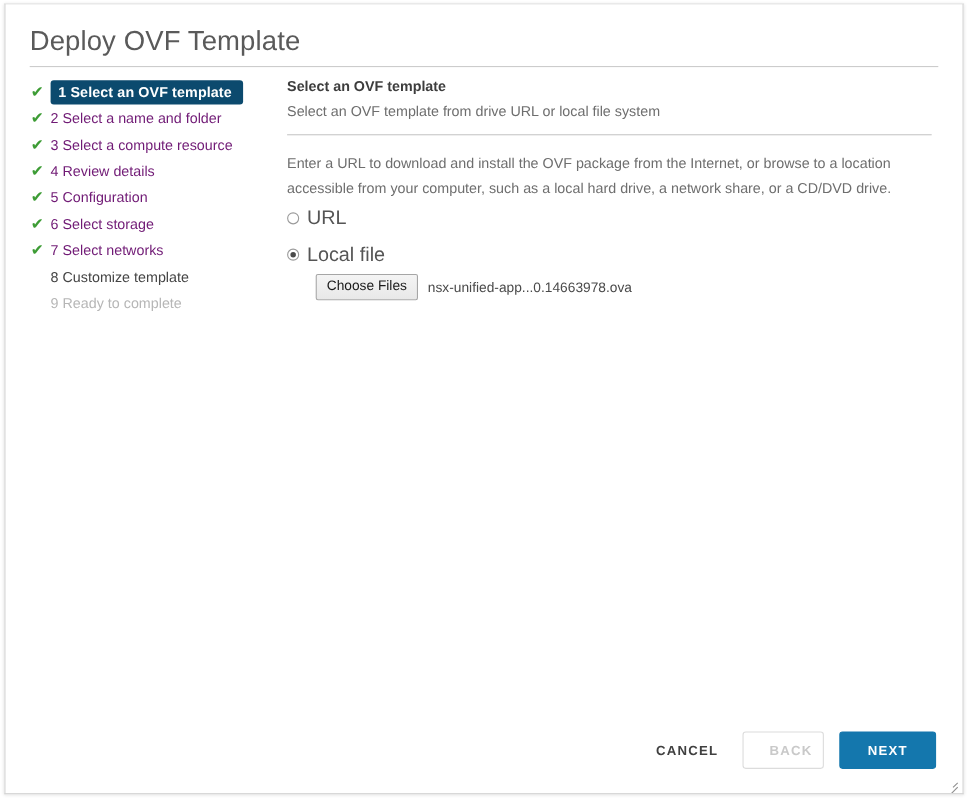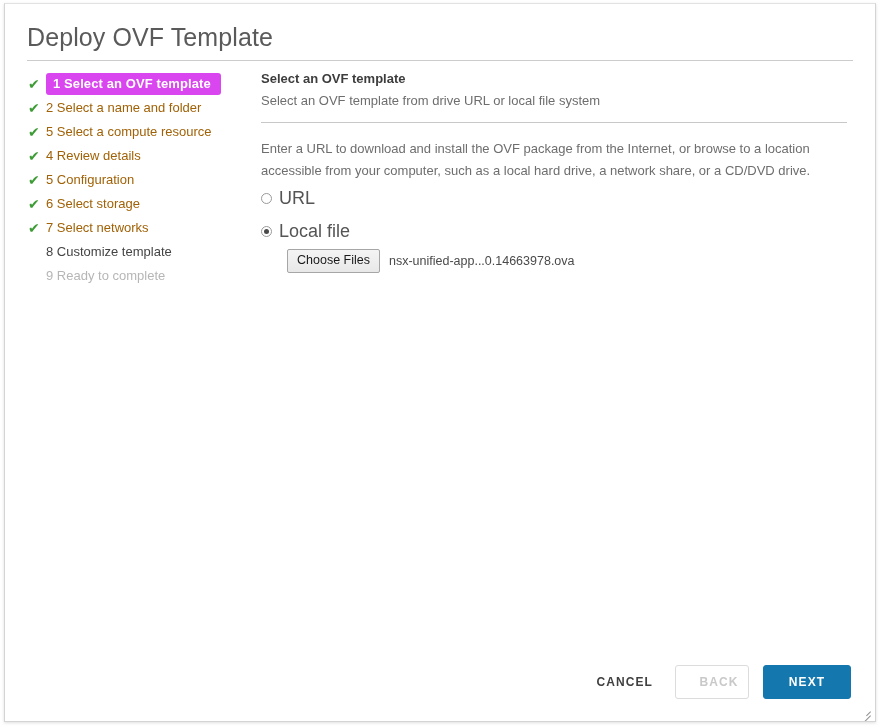--- a/index.html
+++ b/index.html
@@ -82,26 +82,26 @@
     line-height: 14px;
     color: #3d9c35;
     font-weight: bold;
     text-align: left;
     padding-left: 1px;
     font-family: "DejaVu Sans", sans-serif;
   }
   .step .check.blank { color: transparent; }
   .step .step-label {
     font-size: 13px;
-    color: #a16207;
+    color: #701a75;
     line-height: 16px;
     white-space: nowrap;
   }
   .step.current .step-label {
-    background: #d946ef;
+    background: #0c4a6e;
     color: #ffffff;
     font-weight: bold;
     border-radius: 3px;
     padding: 3px 10px 4px 7px;
     line-height: 15px;
     display: inline-block;
     letter-spacing: 0.1px;
   }
   .step.muted .step-label { color: #b6b6b6; }
   .step.plain .step-label { color: #444444; }
@@ -297,21 +297,21 @@
         <span class="step-label">1 Select an OVF template</span>
       </div>
 
       <div class="step">
         <span class="check">✔</span>
         <span class="step-label">2 Select a name and folder</span>
       </div>
 
       <div class="step">
         <span class="check">✔</span>
-        <span class="step-label">5 Select a compute resource</span>
+        <span class="step-label">3 Select a compute resource</span>
       </div>
 
       <div class="step">
         <span class="check">✔</span>
         <span class="step-label">4 Review details</span>
       </div>
 
       <div class="step">
         <span class="check">✔</span>
         <span class="step-label">5 Configuration</span>

